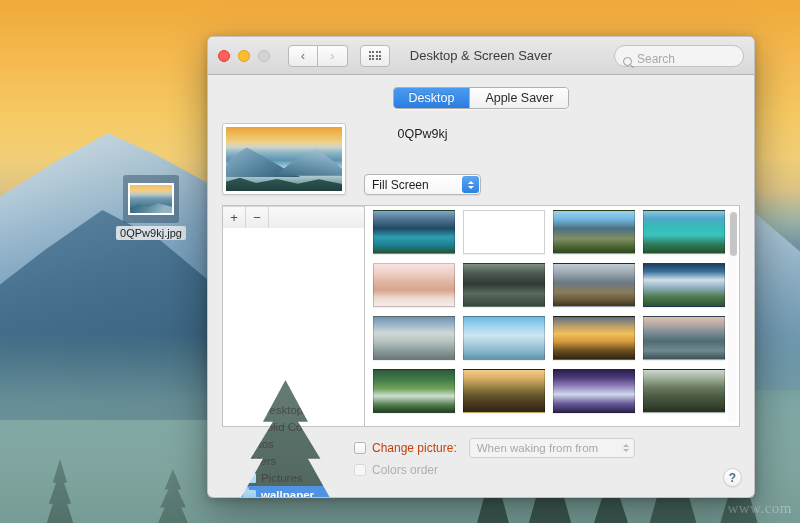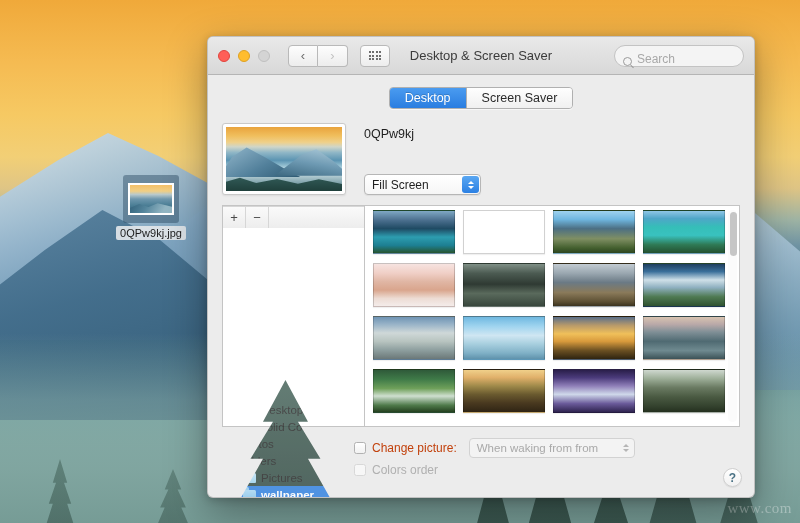--- a/index.html
+++ b/index.html
@@ -170,21 +170,21 @@
     background: linear-gradient(to bottom, #fefefe, #f0f0f0);
     border-right: 1px solid #b0b0b0;
   }
   .seg:last-child { border-right: none; }
   .seg.active {
     background: linear-gradient(to bottom, #4a9bf0, #2a7de0);
     color: #fff; text-shadow: 0 -1px 0 rgba(0,0,0,.18);
   }
 
   
-  .panel { padding: 0 14px 10px; }
+  .panel { padding: 0 14px 10px; text-align: center; }
 
   .toprow { display: flex; gap: 18px; padding: 4px 0 10px; }
   .preview-frame {
     width: 124px; height: 72px; padding: 3px;
     background: #fff; border: 1px solid #c9c9c9; border-radius: 3px;
     box-shadow: 0 1px 2px rgba(0,0,0,.08);
   }
   .preview-img {
     width: 100%; height: 100%; position: relative; overflow: hidden;
     background: linear-gradient(to bottom,
@@ -390,21 +390,21 @@
 
       <div class="searchfield">
         <span class="magn"></span>
         <span>Search</span>
       </div>
     </div>
 
     <div class="tabrow">
       <div class="segmented">
         <div class="seg active">Desktop</div>
-        <div class="seg">Screen Saver</div>
+        <div class="seg">Apple Saver</div>
       </div>
     </div>
 
     <div class="panel">
 
       <div class="toprow">
         <div class="preview-frame">
           <div class="preview-img">
             <span class="pk1"></span>
             <span class="pk2"></span>

